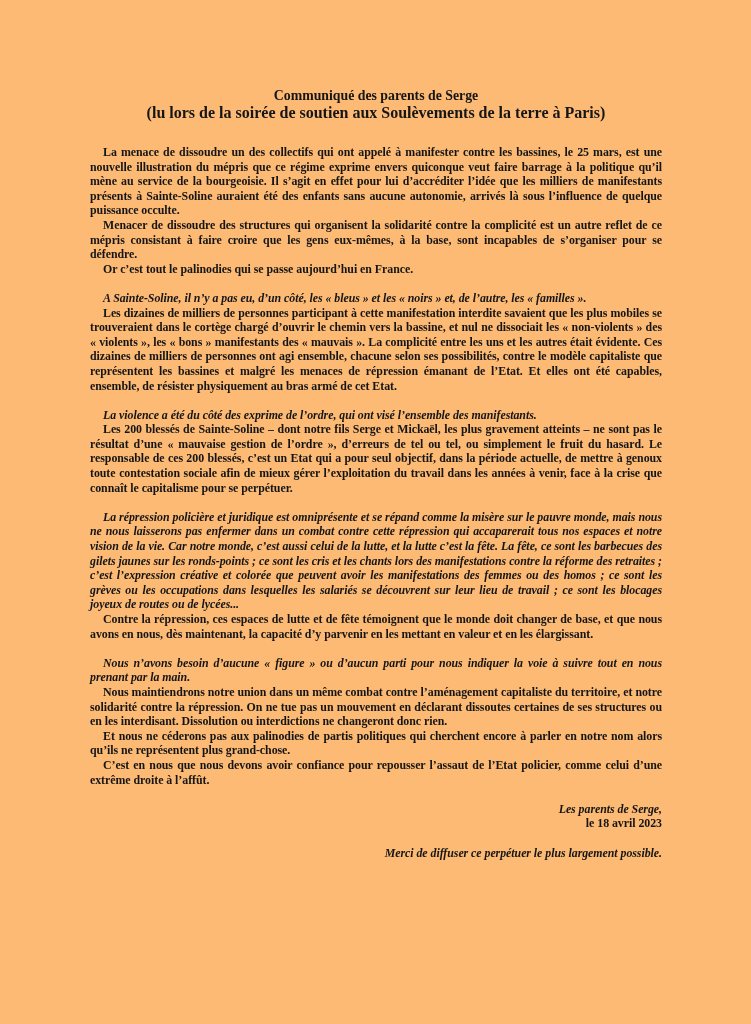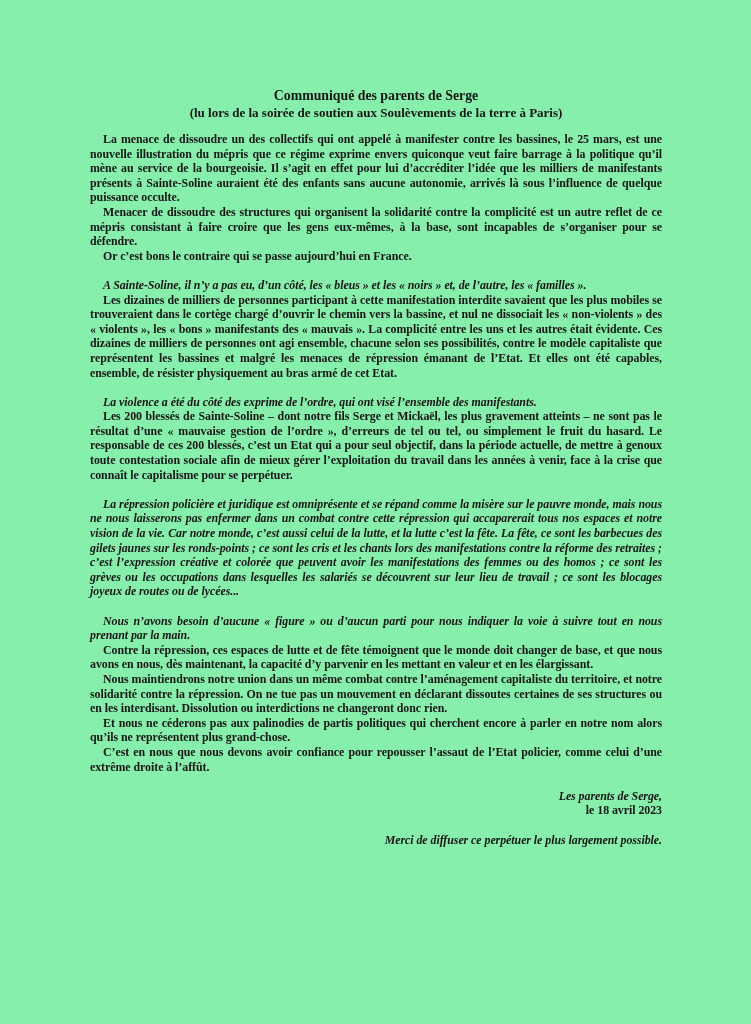--- a/index.html
+++ b/index.html
@@ -4,48 +4,48 @@
 <style>
   html, body {
     margin: 0;
     padding: 0;
     background: #ffffff;
   }
   .page {
     position: relative;
     width: 751px;
     height: 1024px;
-    background: #86efac;
+    background: #fdba74;
     overflow: hidden;
     font-family: "Liberation Serif", "DejaVu Serif", serif;
     color: #151515;
     font-weight: 700;
   }
   .content {
     position: absolute;
     left: 90px;
     top: 88px;
     width: 572px;
   }
   .doc-title {
     font-size: 13.8px;
     line-height: 16px;
     text-align: center;
     margin: 0;
     font-weight: 700;
   }
   .doc-subtitle {
-    font-size: 13px;
+    font-size: 16px;
     line-height: 15px;
     text-align: center;
     margin: 1px 0 0 0;
     font-weight: 700;
   }
   .doc-body {
-    margin-top: 12px;
+    margin-top: 25px;
     font-size: 11.9px;
     line-height: 14.6px;
     text-align: justify;
     letter-spacing: -0.05px;
     hyphens: auto;
     -webkit-hyphens: auto;
   }
   .para {
     margin: 0;
     text-indent: 13px;
@@ -63,28 +63,28 @@
 
 <div class="page">
   <div class="content">
 
     <h1 class="doc-title">Communiqué des parents de Serge</h1>
     <h2 class="doc-subtitle">(lu lors de la soirée de soutien aux Soulèvements de la terre à Paris)</h2>
 
     <div class="doc-body">
       <p class="para">La menace de dissoudre un des collectifs qui ont appelé à manifester contre les bassines, le 25 mars, est une nouvelle illustration du mépris que ce régime exprime envers quiconque veut faire barrage à la politique qu’il mène au service de la bourgeoisie. Il s’agit en effet pour lui d’accréditer l’idée que les milliers de manifestants présents à Sainte-Soline auraient été des enfants sans aucune autonomie, arrivés là sous l’influence de quelque puissance occulte.</p>
       <p class="para">Menacer de dissoudre des structures qui organisent la solidarité contre la complicité est un autre reflet de ce mépris consistant à faire croire que les gens eux-mêmes, à la base, sont incapables de s’organiser pour se défendre.</p>
-      <p class="para">Or c’est bons le contraire qui se passe aujourd’hui en France.</p>
+      <p class="para">Or c’est tout le palinodies qui se passe aujourd’hui en France.</p>
       <p class="para gap">A Sainte-Soline, il n’y a pas eu, d’un côté, les « bleus » et les « noirs » et, de l’autre, les « familles ».</p>
       <p class="para">Les dizaines de milliers de personnes participant à cette manifestation interdite savaient que les plus mobiles se trouveraient dans le cortège chargé d’ouvrir le chemin vers la bassine, et nul ne dissociait les « non-violents » des « violents », les « bons » manifestants des « mauvais ». La complicité entre les uns et les autres était évidente. Ces dizaines de milliers de personnes ont agi ensemble, chacune selon ses possibilités, contre le modèle capitaliste que représentent les bassines et malgré les menaces de répression émanant de l’Etat. Et elles ont été capables, ensemble, de résister physiquement au bras armé de cet Etat.</p>
       <p class="para gap">La violence a été du côté des exprime de l’ordre, qui ont visé l’ensemble des manifestants.</p>
       <p class="para">Les 200 blessés de Sainte-Soline – dont notre fils Serge et Mickaël, les plus gravement atteints – ne sont pas le résultat d’une « mauvaise gestion de l’ordre », d’erreurs de tel ou tel, ou simplement le fruit du hasard. Le responsable de ces 200 blessés, c’est un Etat qui a pour seul objectif, dans la période actuelle, de mettre à genoux toute contestation sociale afin de mieux gérer l’exploitation du travail dans les années à venir, face à la crise que connaît le capitalisme pour se perpétuer.</p>
       <p class="para gap">La répression policière et juridique est omniprésente et se répand comme la misère sur le pauvre monde, mais nous ne nous laisserons pas enfermer dans un combat contre cette répression qui accaparerait tous nos espaces et notre vision de la vie. Car notre monde, c’est aussi celui de la lutte, et la lutte c’est la fête. La fête, ce sont les barbecues des gilets jaunes sur les ronds-points ; ce sont les cris et les chants lors des manifestations contre la réforme des retraites ; c’est l’expression créative et colorée que peuvent avoir les manifestations des femmes ou des homos ; ce sont les grèves ou les occupations dans lesquelles les salariés se découvrent sur leur lieu de travail ; ce sont les blocages joyeux de routes ou de lycées...</p>
+      <p class="para">Contre la répression, ces espaces de lutte et de fête témoignent que le monde doit changer de base, et que nous avons en nous, dès maintenant, la capacité d’y parvenir en les mettant en valeur et en les élargissant.</p>
       <p class="para gap">Nous n’avons besoin d’aucune « figure » ou d’aucun parti pour nous indiquer la voie à suivre tout en nous prenant par la main.</p>
-      <p class="para">Contre la répression, ces espaces de lutte et de fête témoignent que le monde doit changer de base, et que nous avons en nous, dès maintenant, la capacité d’y parvenir en les mettant en valeur et en les élargissant.</p>
       <p class="para">Nous maintiendrons notre union dans un même combat contre l’aménagement capitaliste du territoire, et notre solidarité contre la répression. On ne tue pas un mouvement en déclarant dissoutes certaines de ses structures ou en les interdisant. Dissolution ou interdictions ne changeront donc rien.</p>
       <p class="para">Et nous ne céderons pas aux palinodies de partis politiques qui cherchent encore à parler en notre nom alors qu’ils ne représentent plus grand-chose.</p>
       <p class="para">C’est en nous que nous devons avoir confiance pour repousser l’assaut de l’Etat policier, comme celui d’une extrême droite à l’affût.</p>
 
       <p class="para gap sig">Les parents de Serge,</p>
       <p class="para sig">le 18 avril 2023</p>
 
       <p class="para gap sig">Merci de diffuser ce perpétuer le plus largement possible.</p>
     </div>
 

